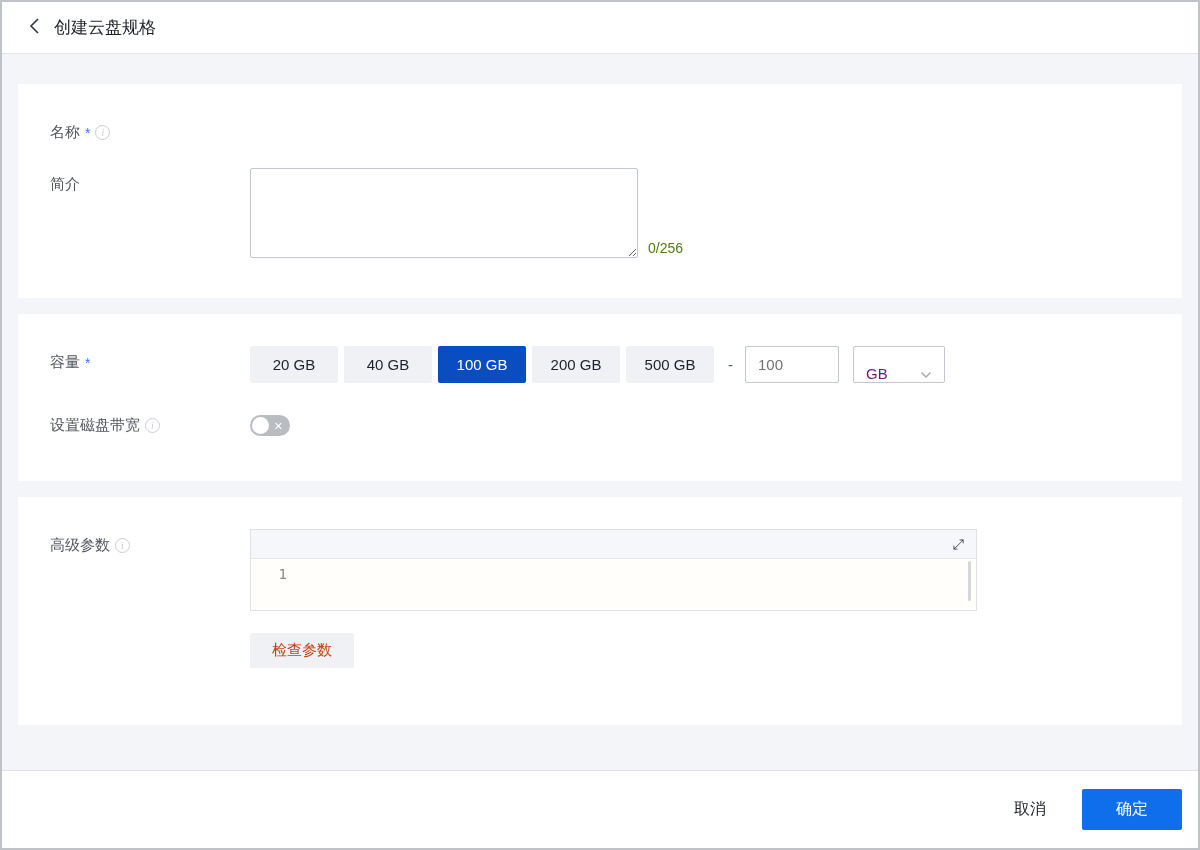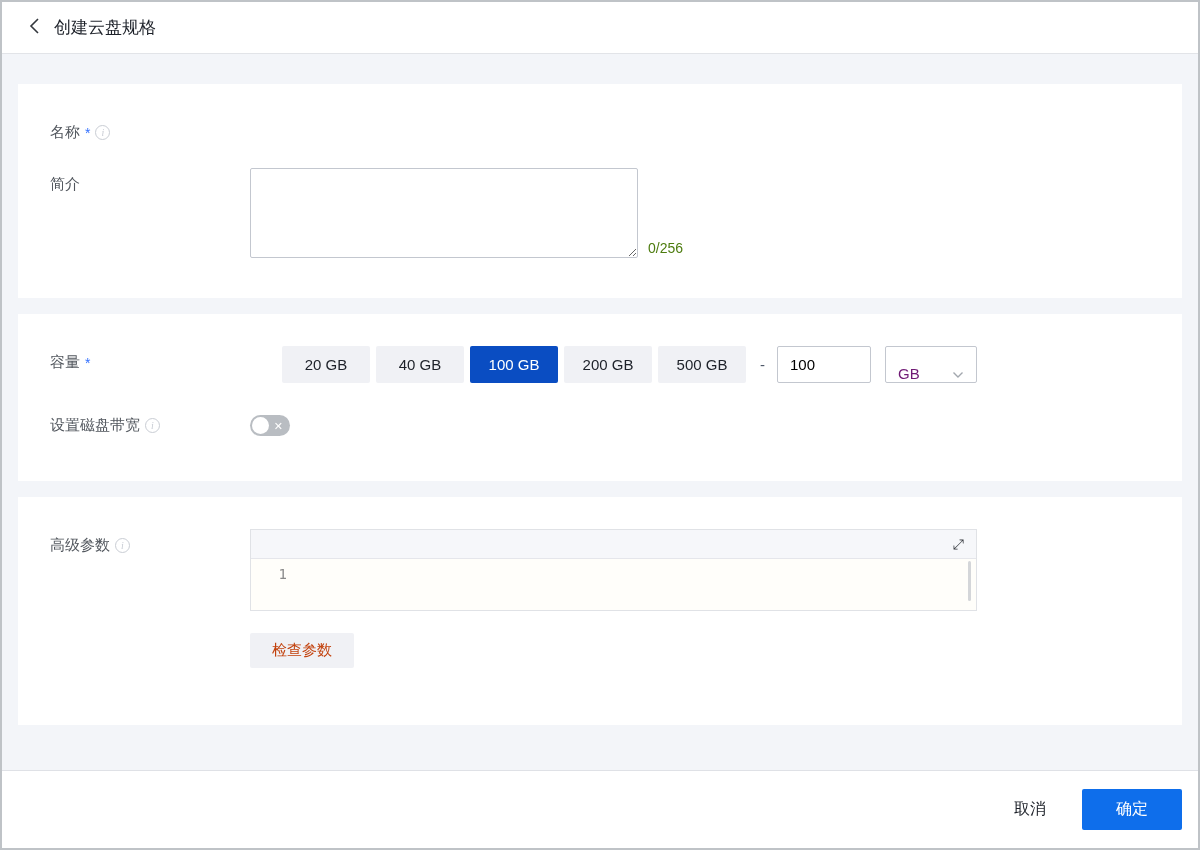--- a/index.html
+++ b/index.html
@@ -104,21 +104,21 @@
     font-size: 15px;
     font-family: "Liberation Sans", sans-serif;
     color: #1d2129;
     resize: both;
     outline: none;
     background: #fff;
   }
   .char-counter { font-size: 14px; color: #4d7c0f; padding-bottom: 2px; }
 
   
-  .capacity-row { display: flex; align-items: center; gap: 6px; margin-left: 32px; }
+  .capacity-row { display: flex; align-items: center; gap: 6px; }
   .seg-btn {
     width: 88px;
     height: 37px;
     background: #f0f1f5;
     color: #1d2129;
     font-size: 15px;
     display: flex;
     align-items: center;
     justify-content: center;
     border-radius: 2px;
@@ -130,21 +130,21 @@
     color: #fff;
   }
   .range-sep { color: #4e5969; margin: 0 6px 0 8px; font-size: 15px; }
   .size-input {
     width: 94px;
     height: 37px;
     border: 1px solid #c3c7cf;
     border-radius: 2px;
     padding: 0 12px;
     font-size: 15px;
-    color: #000000;
+    color: #737373;
     font-family: "Liberation Sans", sans-serif;
     outline: none;
   }
   .unit-select {
     width: 92px;
     height: 37px;
     border: 1px solid #c3c7cf;
     border-radius: 2px;
     margin-left: 8px;
     display: flex;

